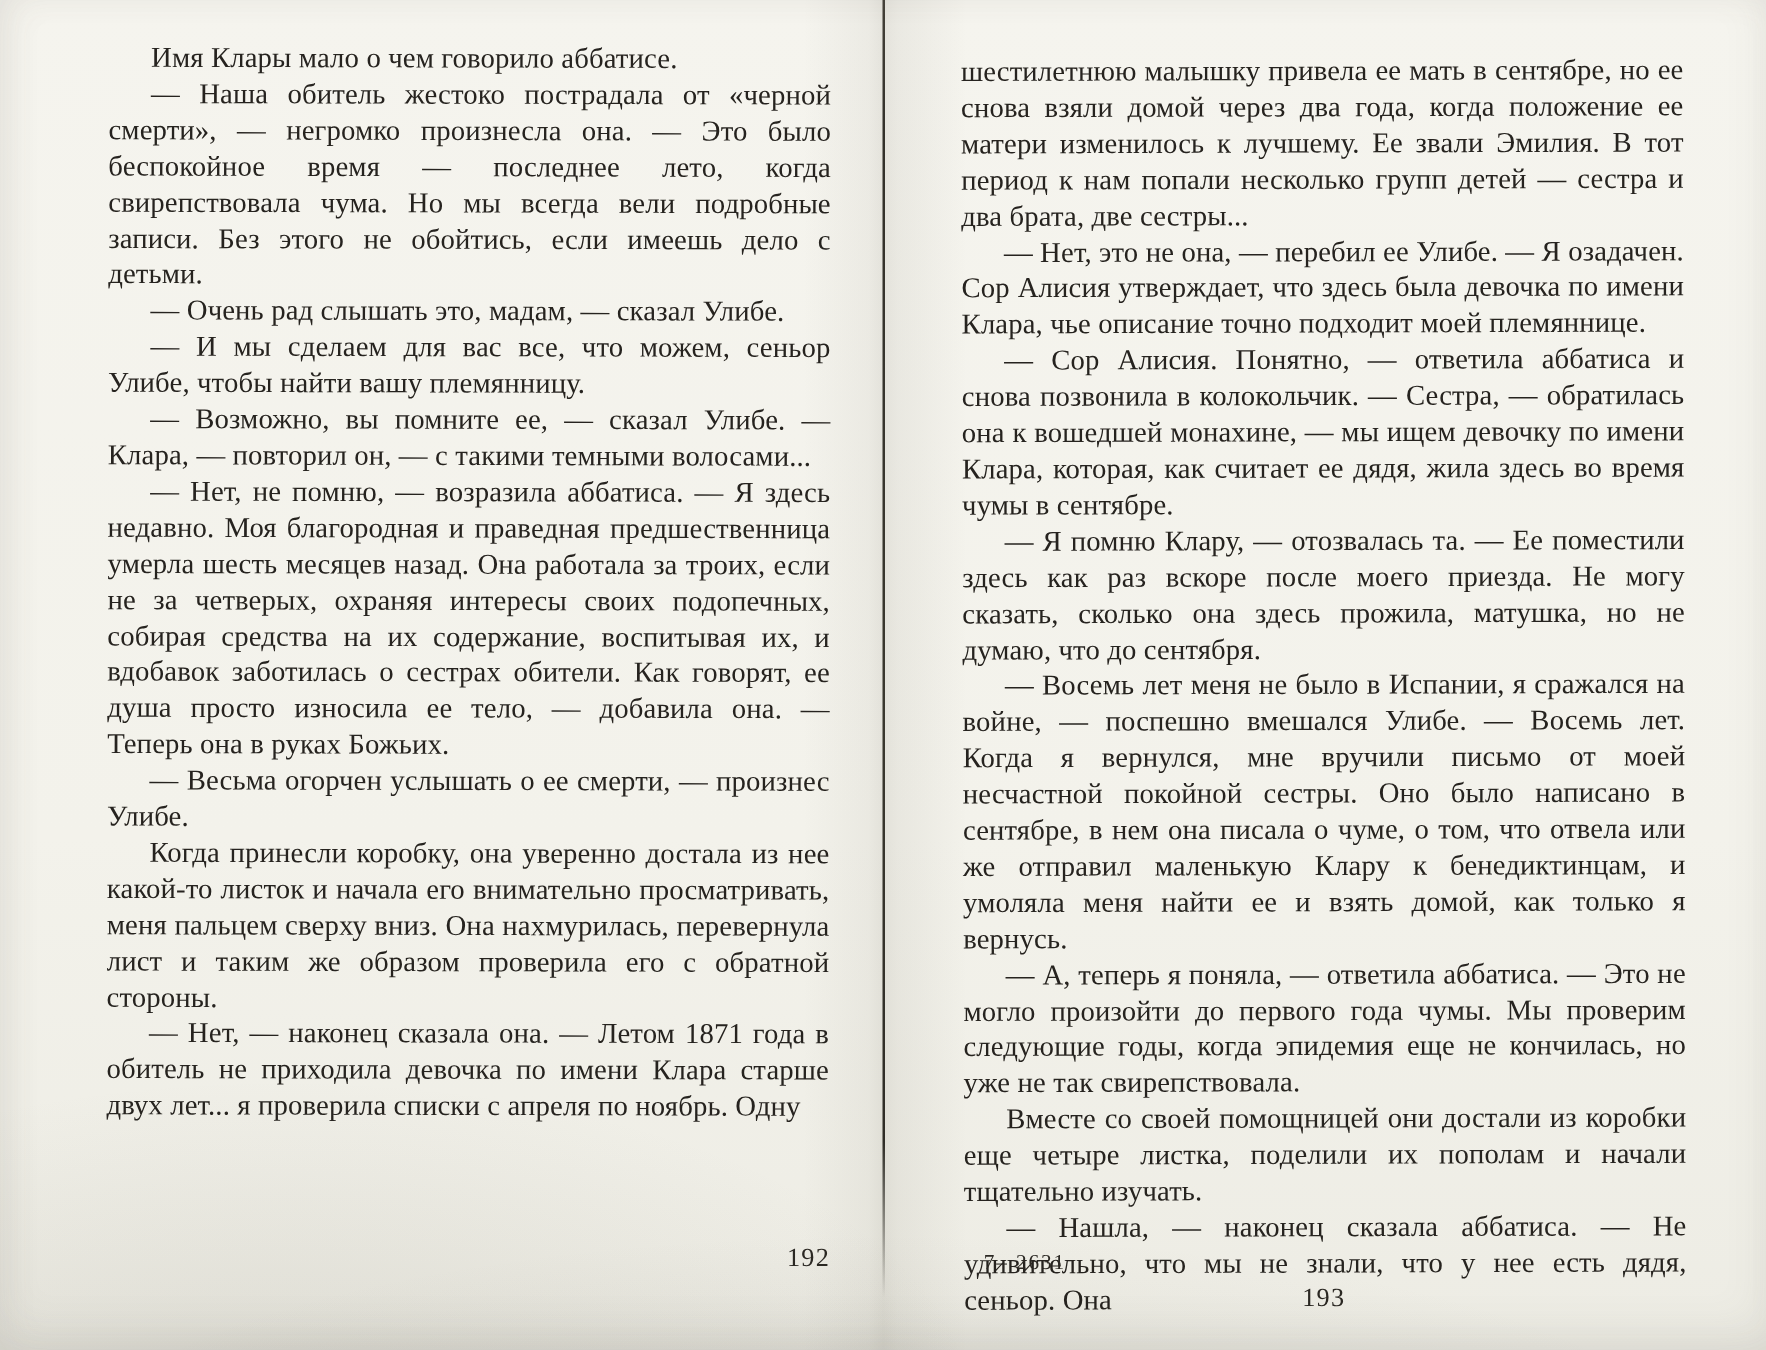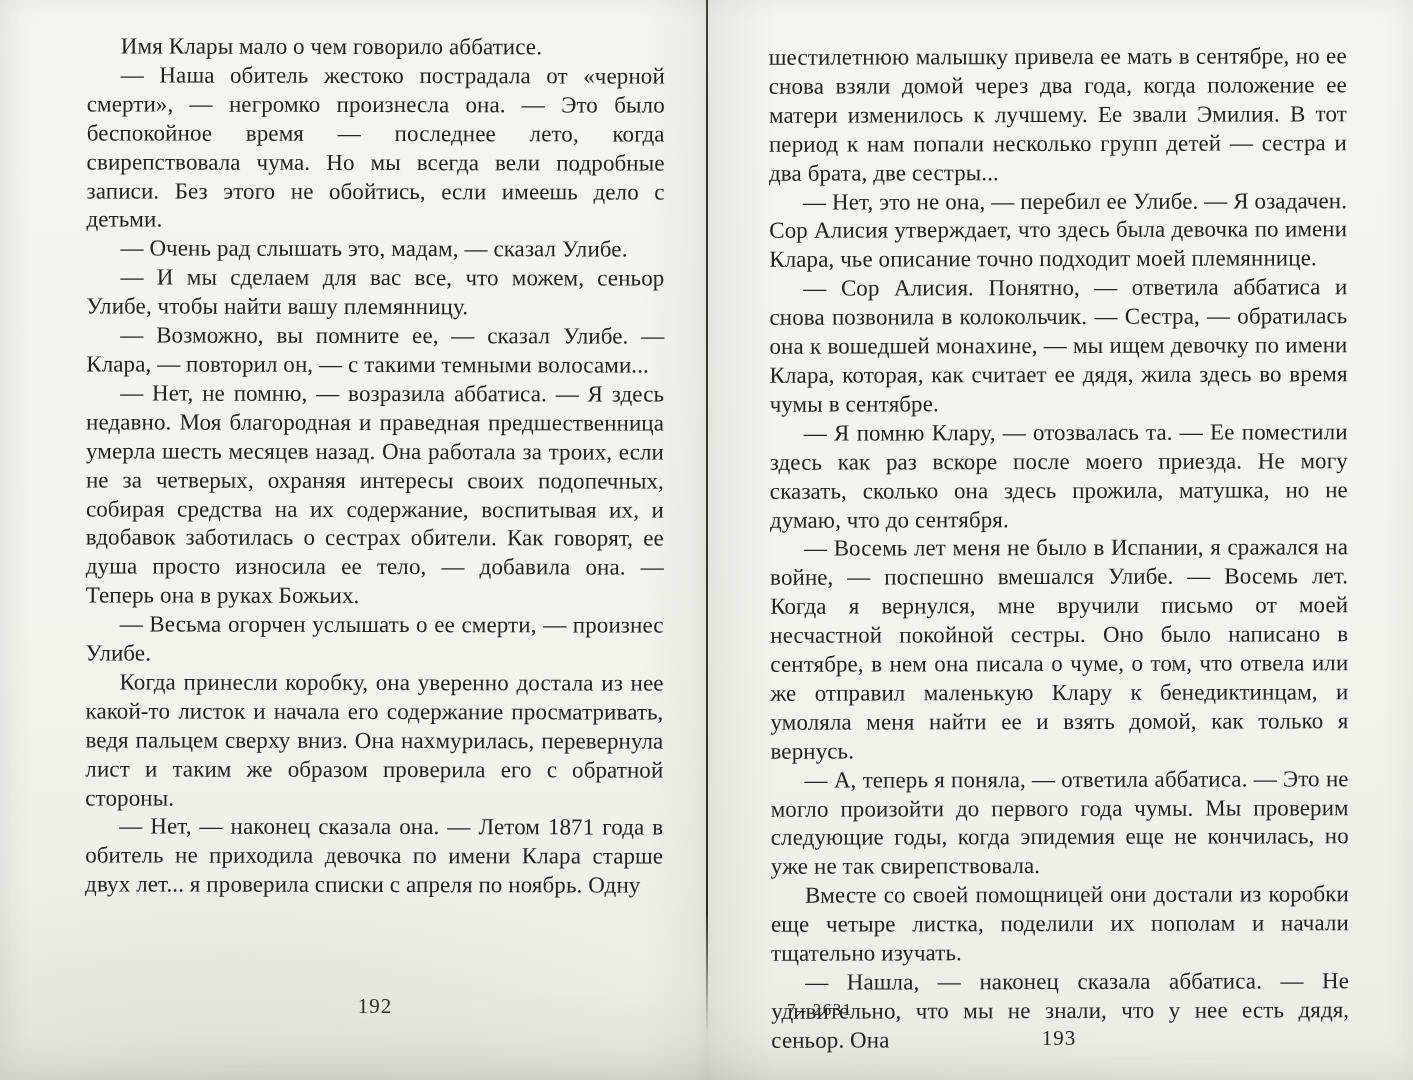--- a/index.html
+++ b/index.html
@@ -77,20 +77,21 @@
     position: absolute;
     font-size: 21px;
     letter-spacing: 1px;
     text-align: center;
     color: #2b2823;
   }
   .folio-left {
     left: 86px;
     width: 578px;
     top: 994px;
+    text-align: right;
   }
   .folio-right {
     left: 770px;
     width: 578px;
     top: 1026px;
   }
   .print-code {
     position: absolute;
     left: 787px;
     top: 1000px;
@@ -117,21 +118,21 @@
 
   <div>
     <div class="page-text left-text">
         <p>Имя Клары мало о чем говорило аббатисе.</p>
         <p>— Наша обитель жестоко пострадала от «черной смерти», — негромко произнесла она. — Это было беспокойное время — последнее лето, когда свирепствовала чума. Но мы всегда вели подробные записи. Без этого не обойтись, если имеешь дело с детьми.</p>
         <p>— Очень рад слышать это, мадам, — сказал Улибе.</p>
         <p>— И мы сделаем для вас все, что можем, сеньор Улибе, чтобы найти вашу племянницу.</p>
         <p>— Возможно, вы помните ее, — сказал Улибе. — Клара, — повторил он, — с такими темными волосами...</p>
         <p>— Нет, не помню, — возразила аббатиса. — Я здесь недавно. Моя благородная и праведная предшественница умерла шесть месяцев назад. Она работала за троих, если не за четверых, охраняя интересы своих подопечных, собирая средства на их содержание, воспитывая их, и вдобавок заботилась о сестрах обители. Как говорят, ее душа просто износила ее тело, — добавила она. — Теперь она в руках Божьих.</p>
         <p>— Весьма огорчен услышать о ее смерти, — произнес Улибе.</p>
-        <p>Когда принесли коробку, она уверенно достала из нее какой-то листок и начала его содержание просматривать, ведя пальцем сверху вниз. Она нахмурилась, перевернула лист и таким же образом проверила его с обратной стороны.</p>
+        <p>Когда принесли коробку, она уверенно достала из нее какой-то листок и начала его внимательно просматривать, меня пальцем сверху вниз. Она нахмурилась, перевернула лист и таким же образом проверила его с обратной стороны.</p>
         <p>— Нет, — наконец сказала она. — Летом 1871 года в обитель не приходила девочка по имени Клара старше двух лет... я проверила списки с апреля по ноябрь. Одну</p>
       </div>
     <div class="folio folio-left">192</div>
   </div>
 
   <div>
     <div class="page-text right-text">
         <p class="no-indent">шестилетнюю малышку привела ее мать в сентябре, но ее снова взяли домой через два года, когда положение ее матери изменилось к лучшему. Ее звали Эмилия. В тот период к нам попали несколько групп детей — сестра и два брата, две сестры...</p>
         <p>— Нет, это не она, — перебил ее Улибе. — Я озадачен. Сор Алисия утверждает, что здесь была девочка по имени Клара, чье описание точно подходит моей племяннице.</p>
         <p>— Сор Алисия. Понятно, — ответила аббатиса и снова позвонила в колокольчик. — Сестра, — обратилась она к вошедшей монахине, — мы ищем девочку по имени Клара, которая, как считает ее дядя, жила здесь во время чумы в сентябре.</p>

